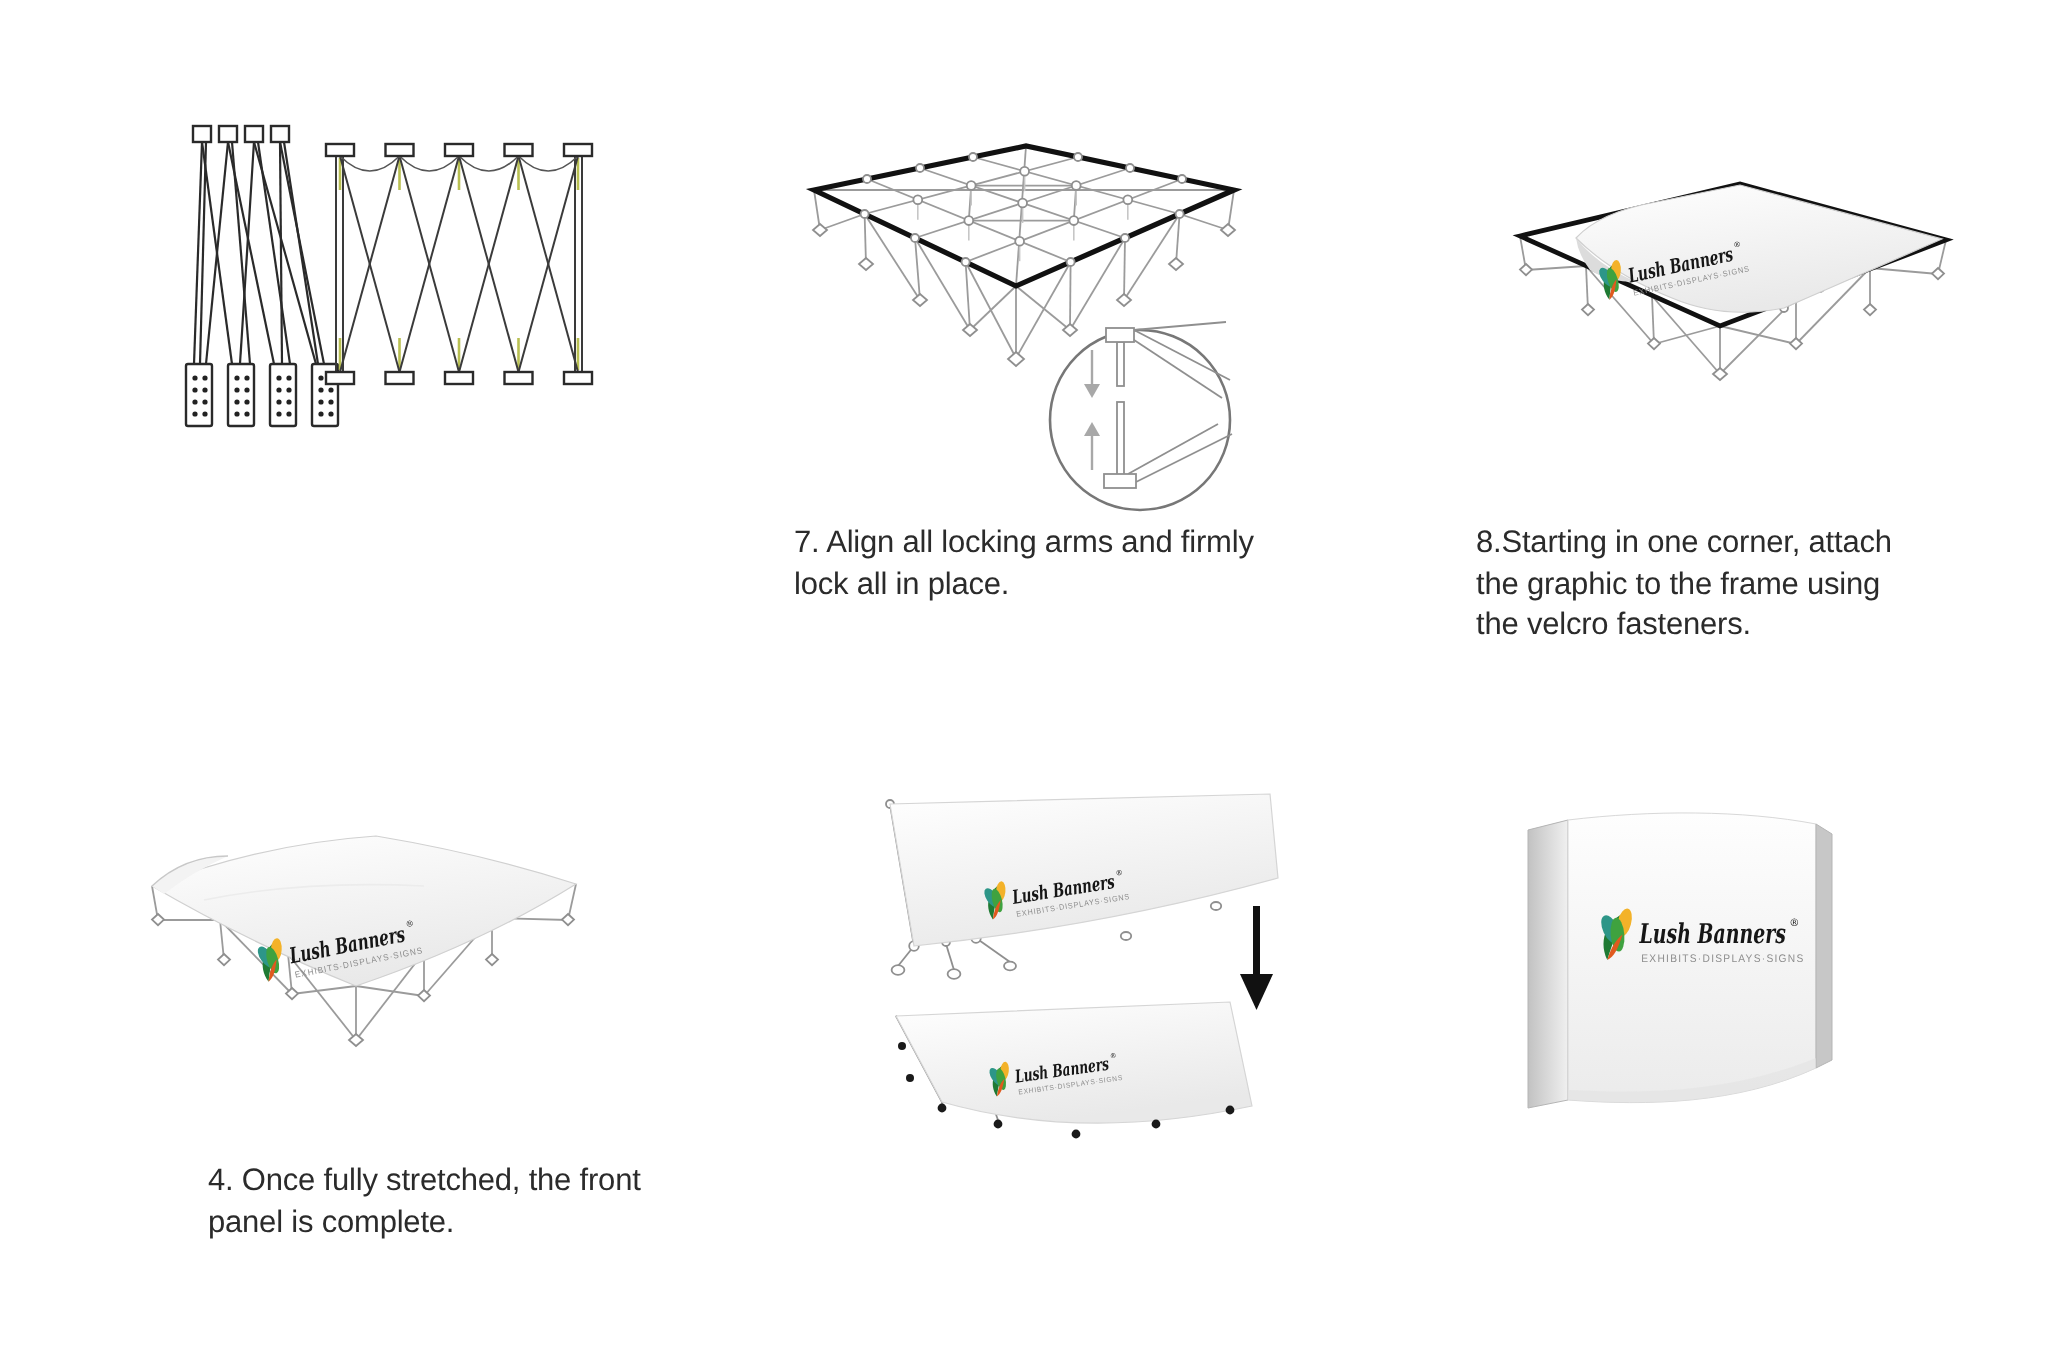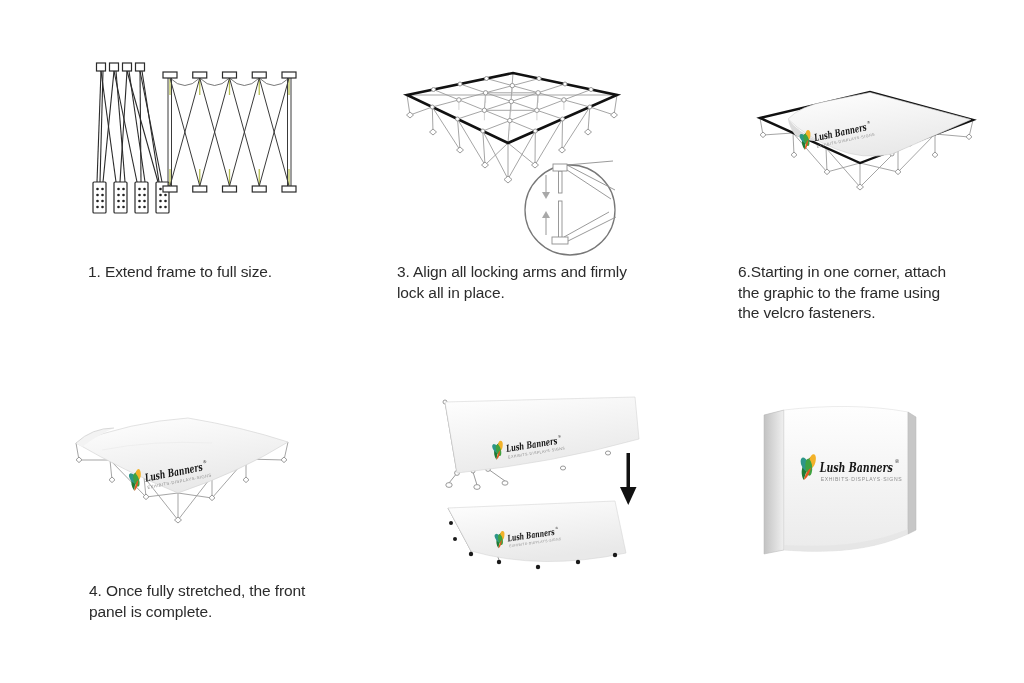--- a/index.html
+++ b/index.html
@@ -400,22 +400,21 @@
         <path d="M8,12 L28,7 L30,9 L10,14 Z" fill="#d8d8d8"></path>
         <path d="M8,12 L28,7 L28,147 L8,151 Z" fill="url(#colGrad)" stroke="#b5b5b5" stroke-width="0.5"></path>
         <path d="M28,7 C70,2 115,2 152,9 L152,131 C113,149 68,150 28,147 Z" fill="url(#faceGrad)" stroke="#d8d8d8" stroke-width="0.5"></path>
         <path d="M152,9 L160,14 L160,127 L152,131 Z" fill="#c7c7c7" stroke="#b5b5b5" stroke-width="0.5"></path>
         <path d="M28,147 C68,150 113,149 152,131 L152,126 C110,143 70,144 28,142 Z" fill="#e2e2e2" opacity="0.6"></path>
         <use href="#lushlogo" width="130" height="40" transform="translate(40,49) scale(0.85)"></use>
       </g>
     </svg>
   </figure>
 
-  <div class="caption" style="left:88px;top:262px;width:280px">1. Extend frame to full size.</div>
-  <div class="caption" style="left:397px;top:262px;width:280px">3. Align all locking arms and firmly
+  <div class="caption" style="left:397px;top:262px;width:280px">7. Align all locking arms and firmly
 lock all in place.</div>
-  <div class="caption" style="left:738px;top:262px;width:280px">6.Starting in one corner, attach
+  <div class="caption" style="left:738px;top:262px;width:280px">8.Starting in one corner, attach
 the graphic to the frame using
 the velcro fasteners.</div>
-  <div class="caption" style="left:89px;top:581px;width:280px">4. Once fully stretched, the front
+  <div class="caption" style="left:104px;top:581px;width:280px">4. Once fully stretched, the front
 panel is complete.</div>
 
 </div>
 
 </body></html>

